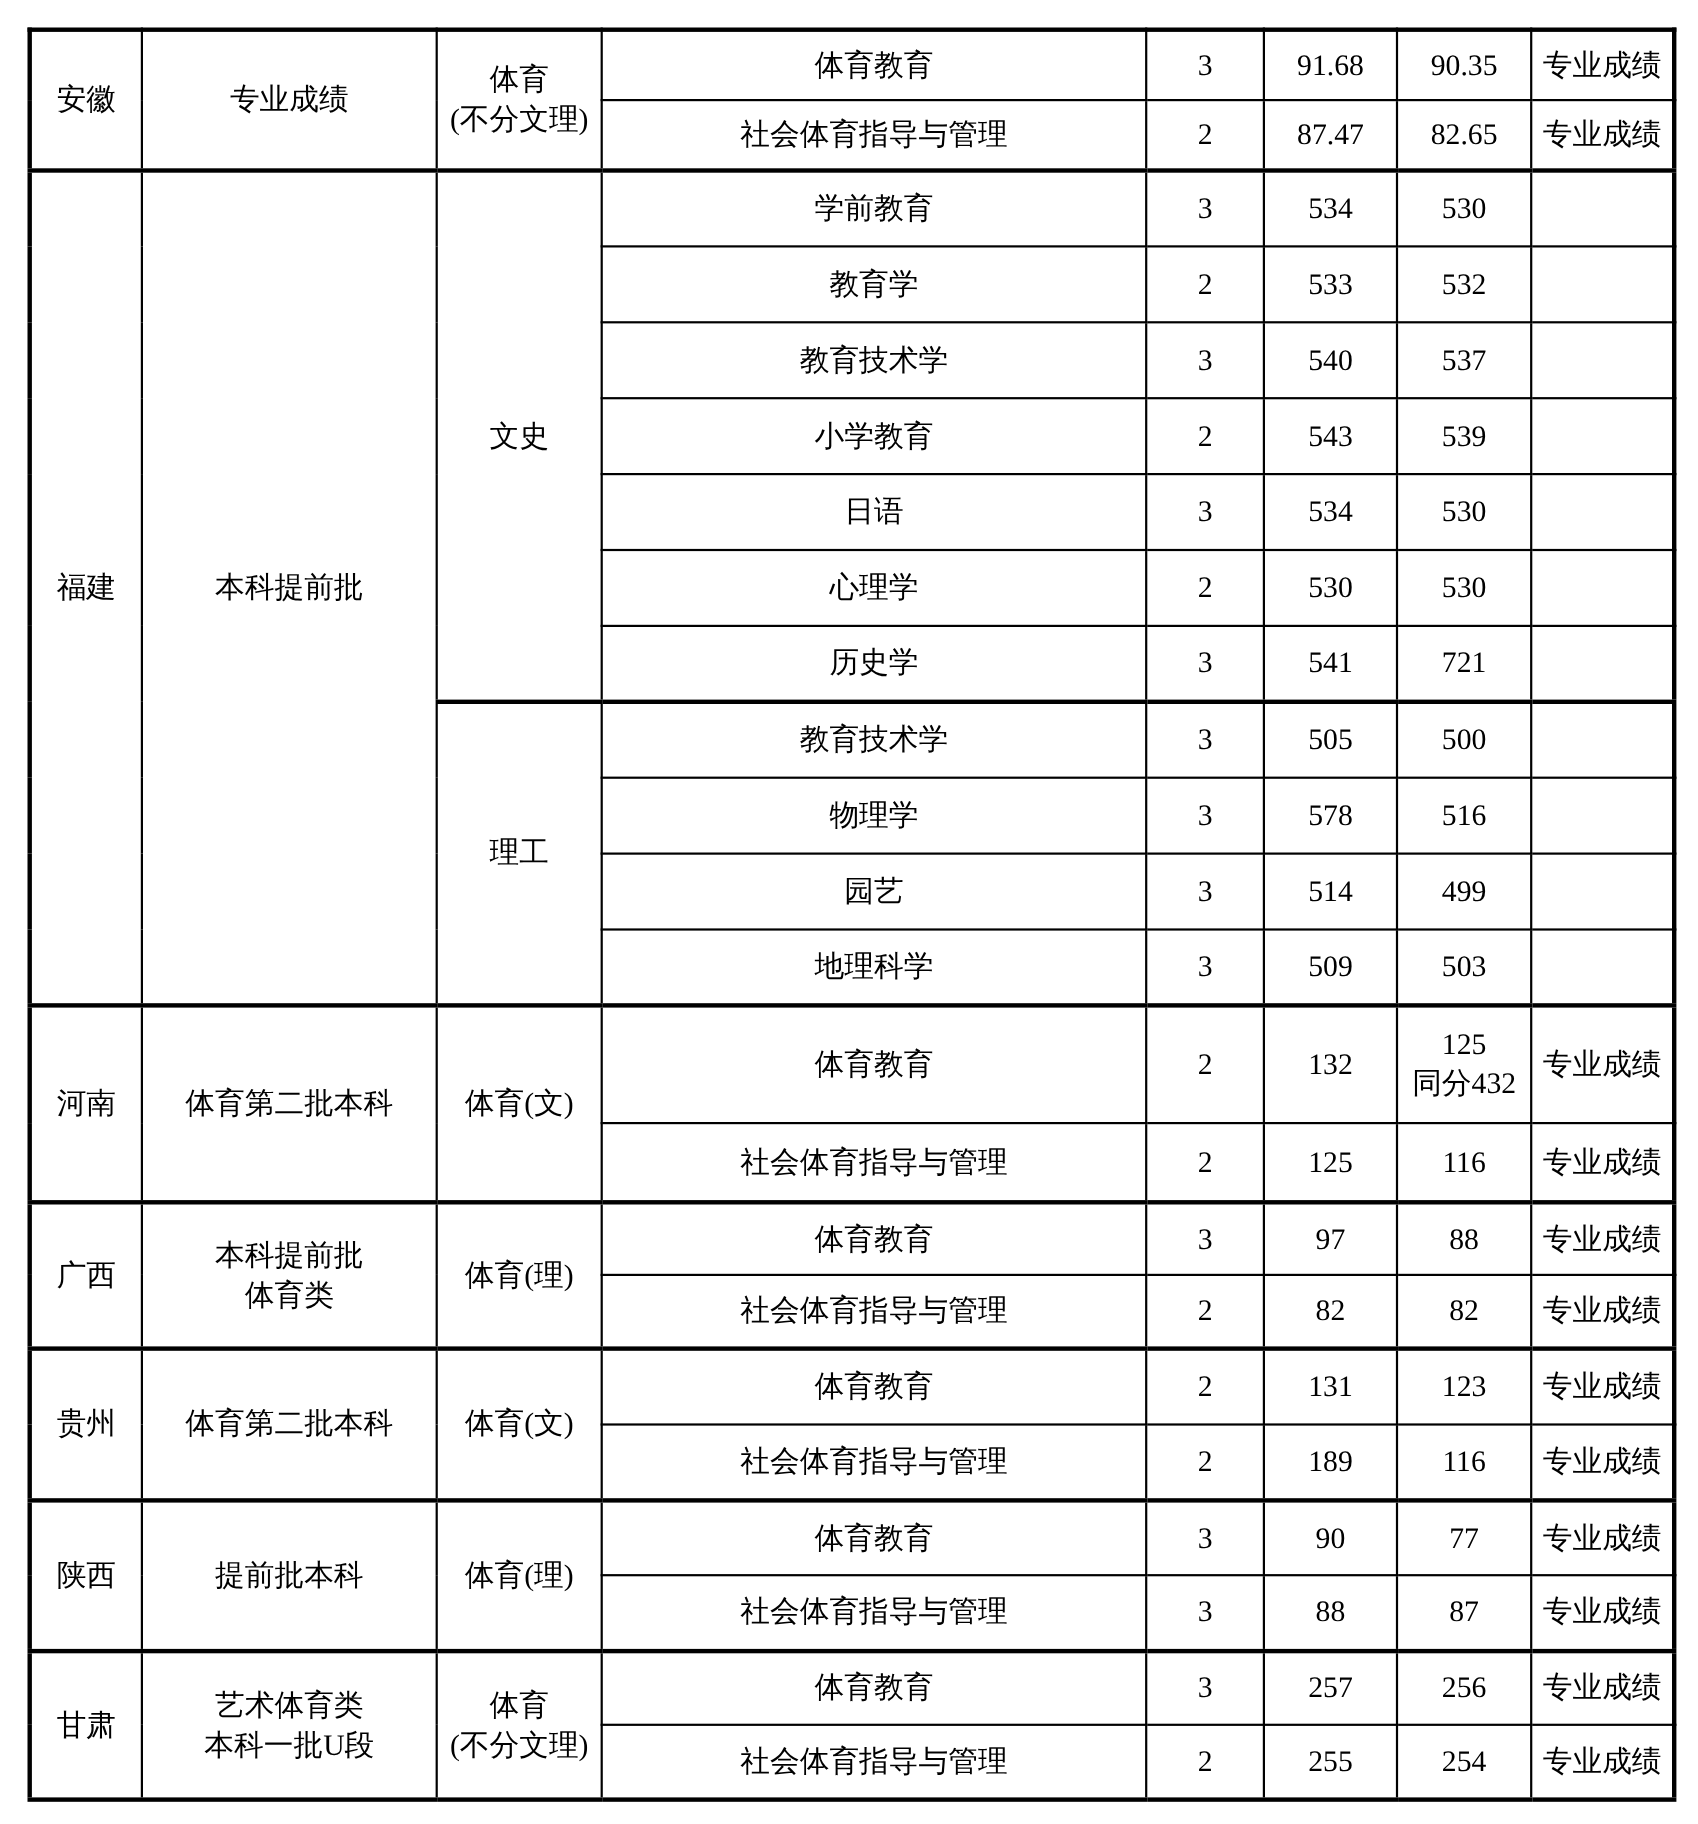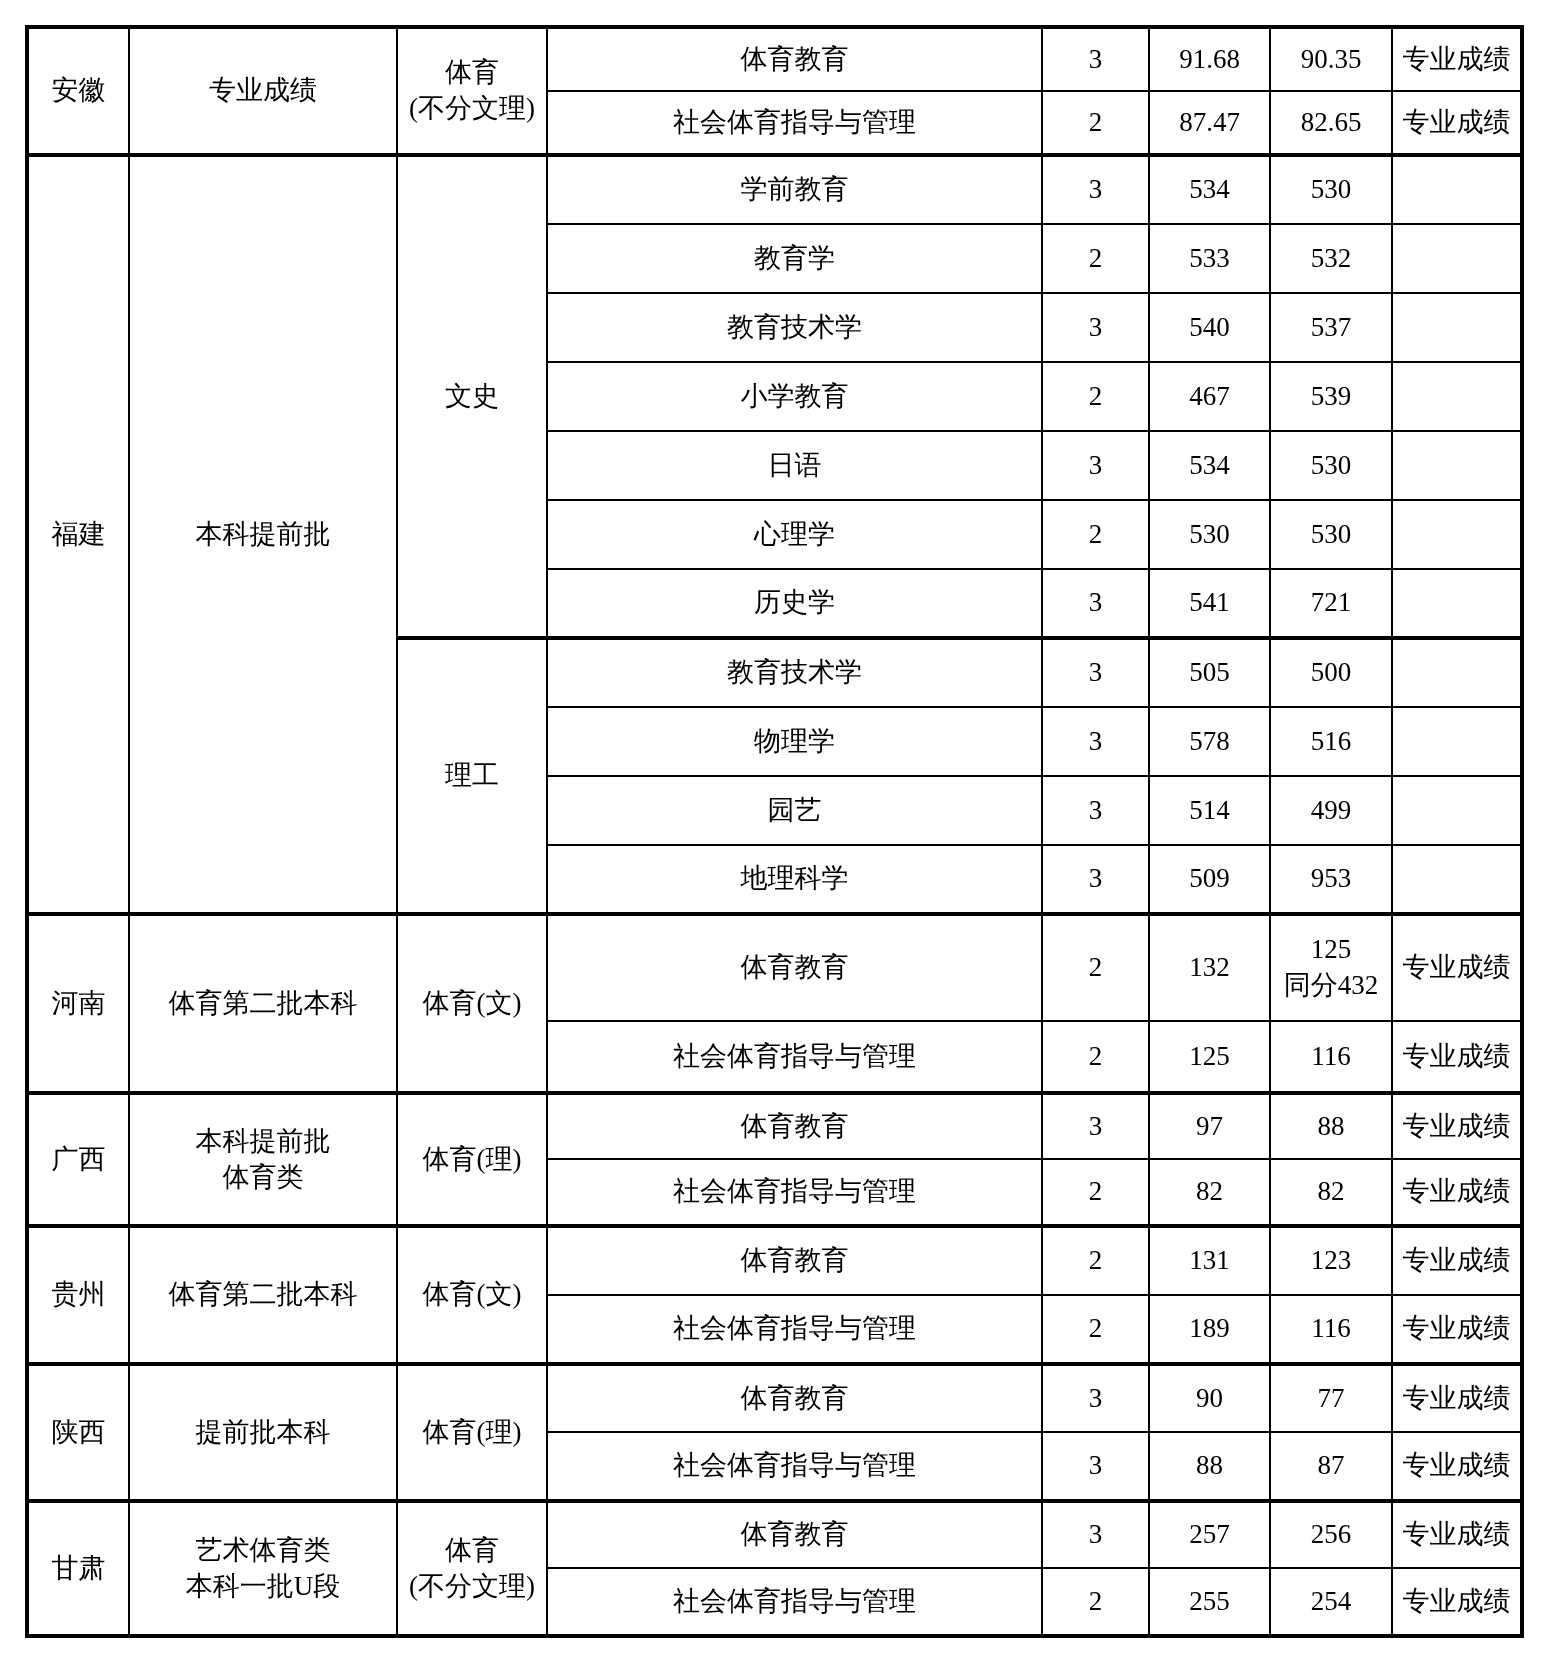--- a/index.html
+++ b/index.html
@@ -95,21 +95,21 @@
       <tr style="height:69px">
         <td>教育技术学</td>
         <td>3</td>
         <td>540</td>
         <td>537</td>
         <td></td>
       </tr>
       <tr style="height:69px">
         <td>小学教育</td>
         <td>2</td>
-        <td>467</td>
+        <td>543</td>
         <td>539</td>
         <td></td>
       </tr>
       <tr style="height:69px">
         <td>日语</td>
         <td>3</td>
         <td>534</td>
         <td>530</td>
         <td></td>
       </tr>
@@ -147,21 +147,21 @@
         <td>园艺</td>
         <td>3</td>
         <td>514</td>
         <td>499</td>
         <td></td>
       </tr>
       <tr style="height:69px">
         <td class="bt">地理科学</td>
         <td class="bt">3</td>
         <td class="bt">509</td>
-        <td class="bt">953</td>
+        <td class="bt">503</td>
         <td class="bt"></td>
       </tr>
 
       <tr style="height:107px">
         <td rowspan="2" class="bt">河南</td>
         <td rowspan="2" class="bt">体育第二批本科</td>
         <td rowspan="2" class="bt">体育(文)</td>
         <td>体育教育</td>
         <td>2</td>
         <td>132</td>

